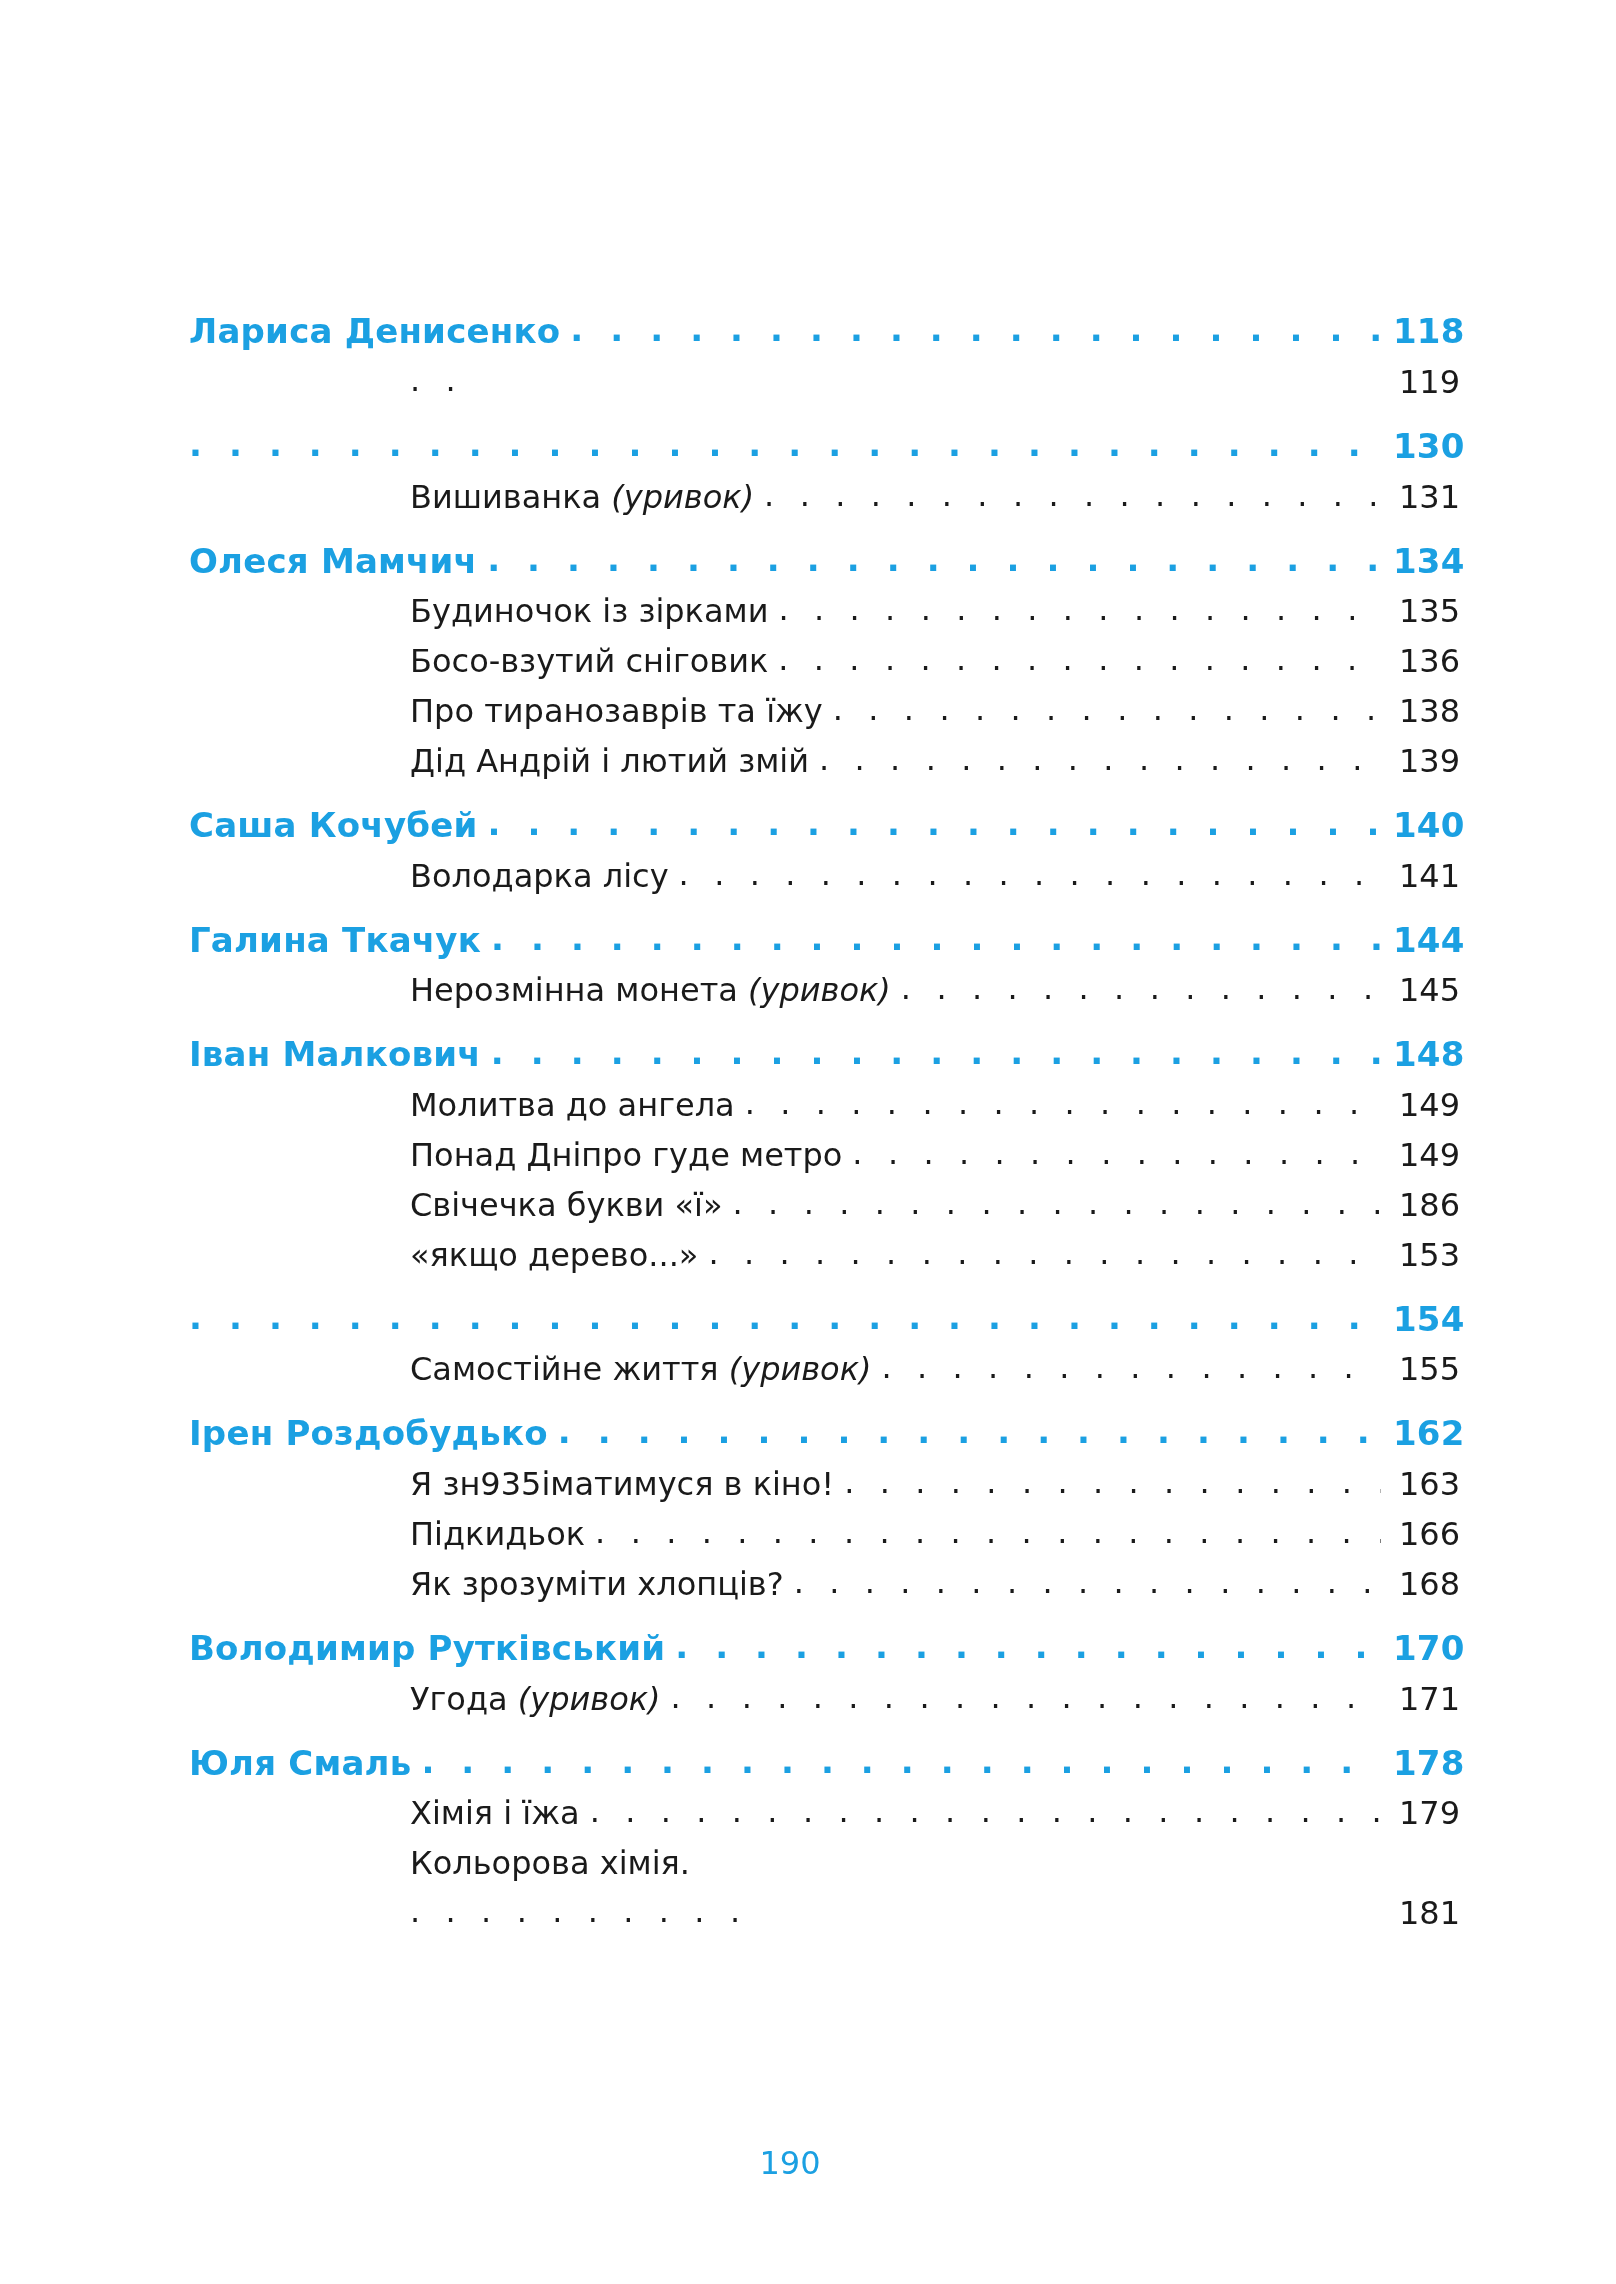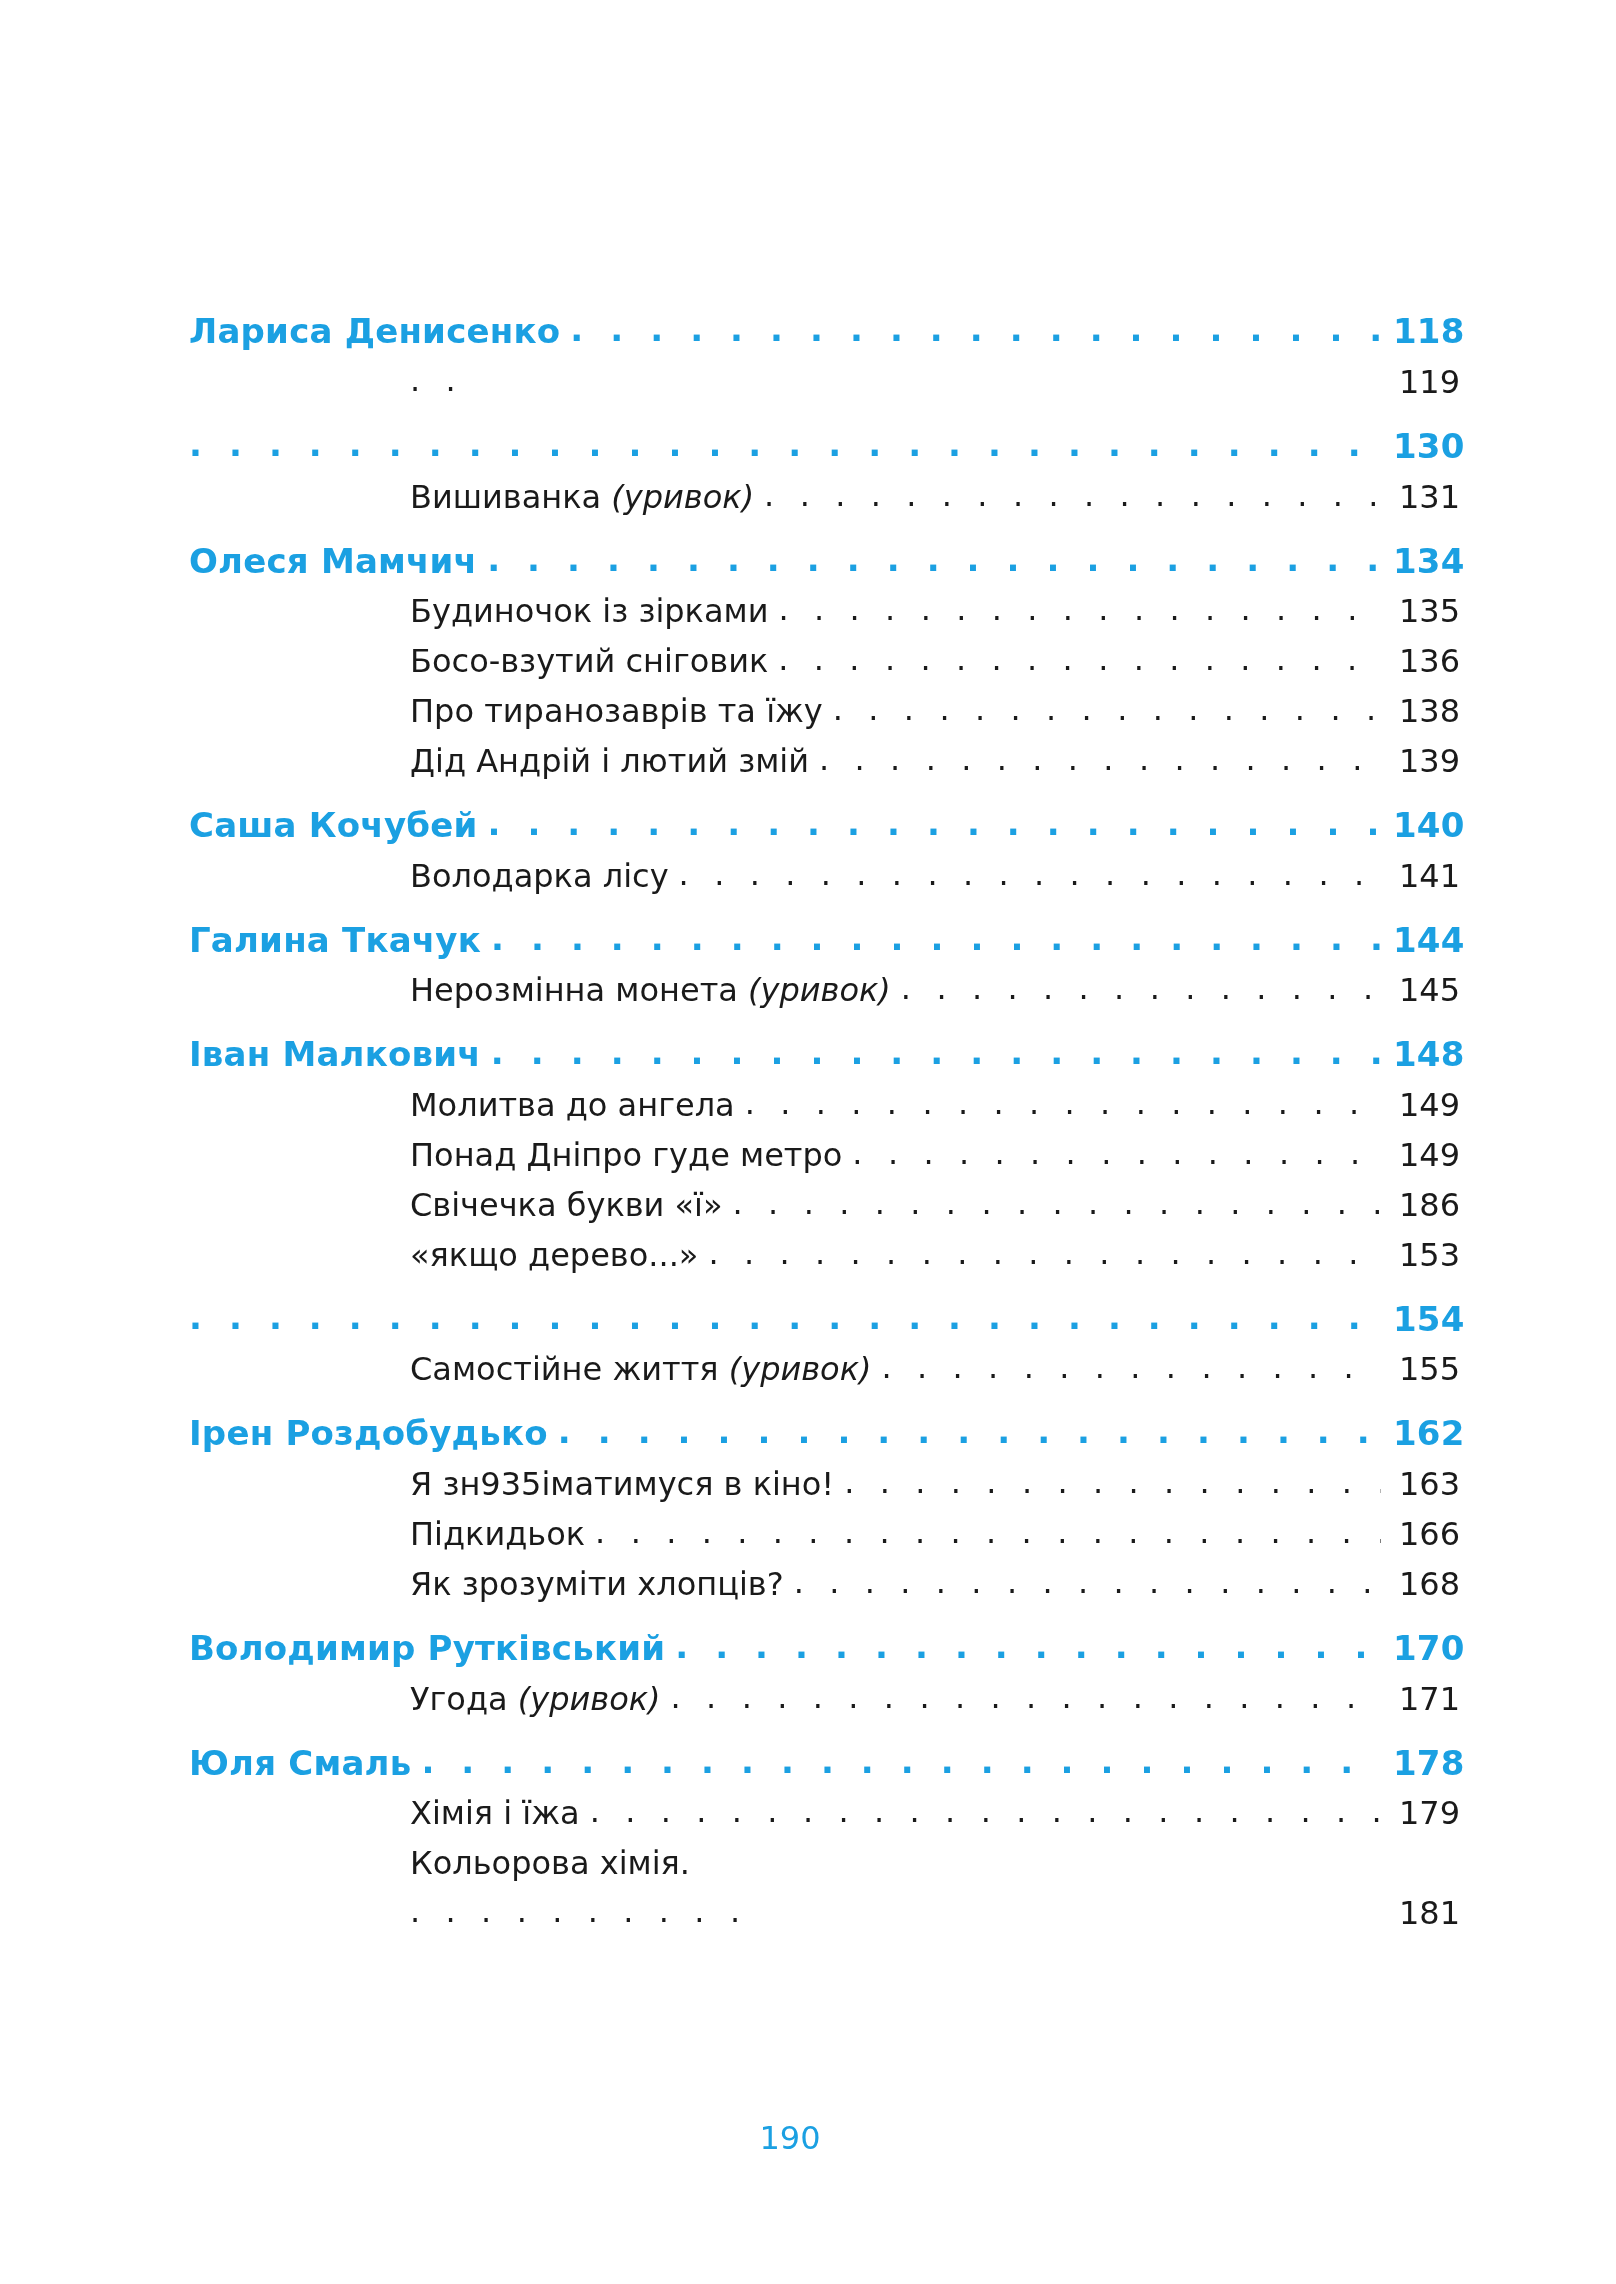--- a/index.html
+++ b/index.html
@@ -95,21 +95,21 @@
     white-space: nowrap;
     text-align: right;
     min-width: 67px;
     padding-left: 11.8px;
   }
 
   .footer {
     position: absolute;
     left: 0;
     right: 0;
-    bottom: 127px;
+    bottom: 102px;
     text-align: center;
     color: #1ba0e2;
     font-size: 32px;
     font-weight: normal;
   }
 </style>
 </head>
 <body>
 
 <div class="page">

